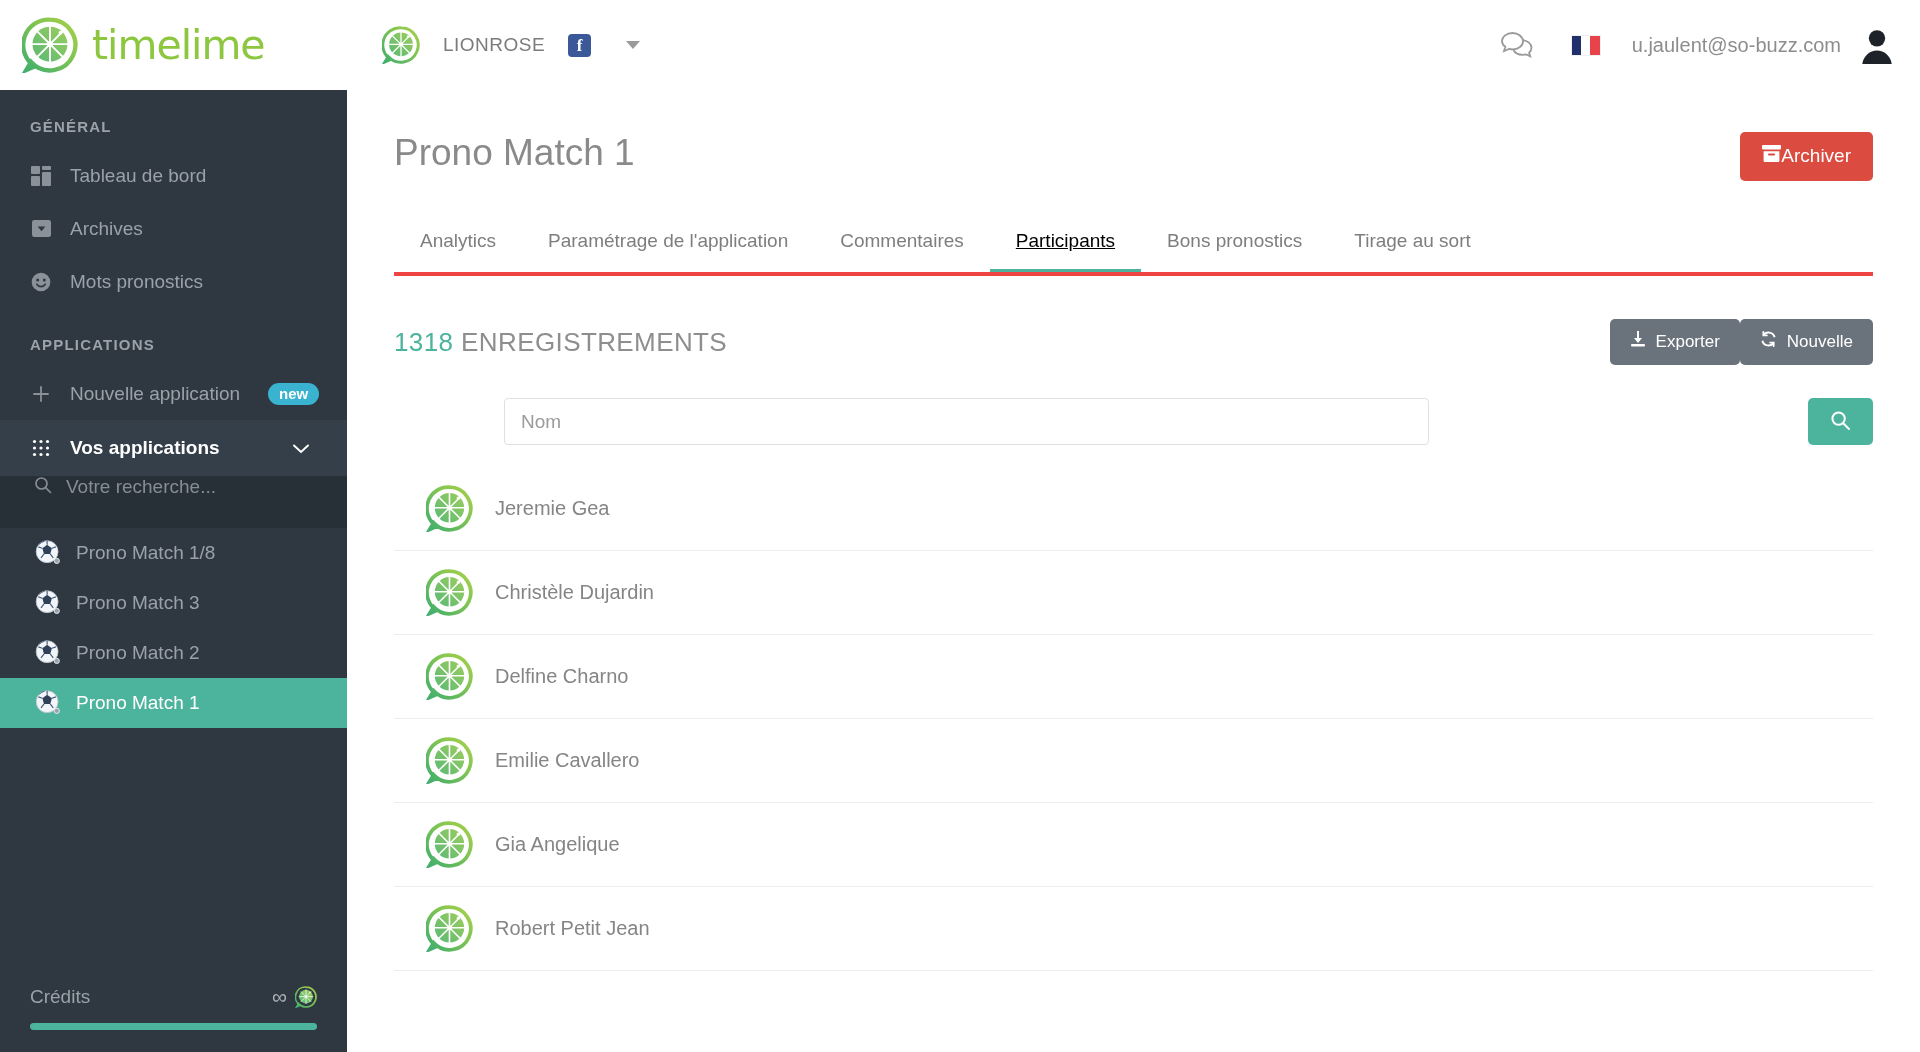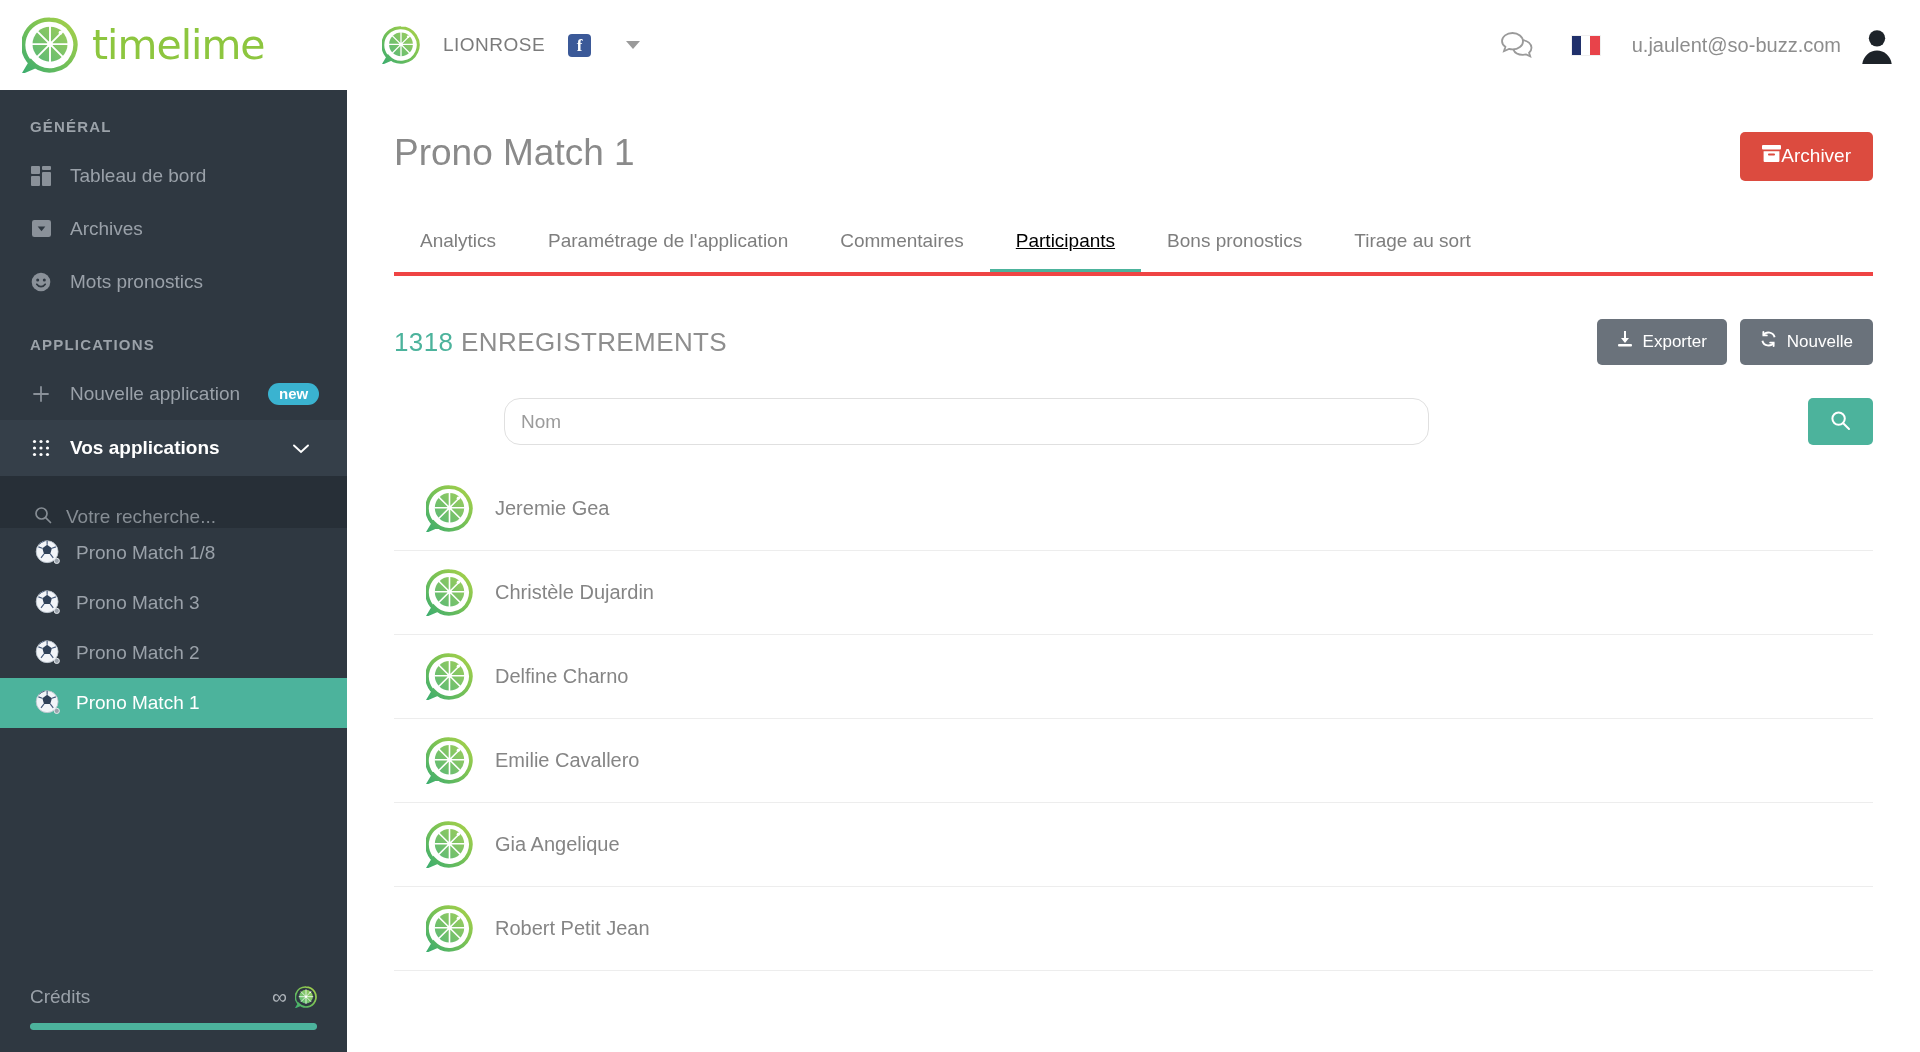--- a/index.html
+++ b/index.html
@@ -83,21 +83,21 @@
     width: 22px; flex: 0 0 22px; display: flex;
     align-items: center; justify-content: center; color: #8a9199;
   }
   .side-item.apps-head {
     background: #353f49; color: #ffffff; font-weight: bold;
     height: 56px; justify-content: flex-start;
   }
   .side-item.apps-head .chevron { margin-left: auto; margin-right: 38px; }
   .side-search {
     background: #272f37; height: 52px;
-    display: flex; align-items: flex-end; gap: 14px; padding-left: 34px;
+    display: flex; align-items: flex-start; gap: 14px; padding-left: 34px;
   }
   .side-search input {
     background: transparent; border: 0; outline: none;
     color: #c9ced3; font-size: 19px;
     font-family: "Liberation Sans", sans-serif; width: 230px;
   }
   .side-search input::placeholder { color: #868d94; }
   .app-item {
     display: flex; align-items: center; gap: 14px;
     height: 50px; padding-left: 34px;
@@ -146,32 +146,32 @@
     font-size: 19px; color: #7e7e7e; padding: 12px 26px 17px;
     border-bottom: 3px solid transparent; cursor: pointer; white-space: nowrap;
   }
   .tab.active { color: #000000; border-bottom-color: #4cb39c; text-decoration: underline; }
 
   .records-row { display: flex; align-items: center; margin-top: 43px; }
   .records-count {
     font-size: 26px; color: #8e8e8e; letter-spacing: .4px;
   }
   .records-count b { color: #4cb39c; font-weight: 400; }
-  .records-actions { margin-left: auto; display: flex; gap: 13px; }
+  .records-actions { margin-left: auto; display: flex; }
   .gray-btn {
     background: #6a727b; color: #fff; border: 0; border-radius: 5px;
     font-family: "Liberation Sans", sans-serif;
     font-size: 17px; padding: 12px 20px 13px;
     display: flex; align-items: center; gap: 10px; cursor: pointer;
   }
 
   .search-row { display: flex; align-items: center; margin-top: 33px; }
   .search-input {
     width: 925px; height: 47px; margin-left: 110px;
-    border: 1px solid #e0e0e0; border-radius: 16px;
+    border: 1px solid #e0e0e0; border-radius: 4px;
     padding: 0 16px; font-size: 19px; color: #555;
     font-family: "Liberation Sans", sans-serif; outline: none;
   }
   .search-input::placeholder { color: #9b9b9b; }
   .search-btn {
     margin-left: auto; width: 65px; height: 47px;
     background: #4cb39c; border: 0; border-radius: 5px;
     display: flex; align-items: center; justify-content: center; cursor: pointer;
   }
 

